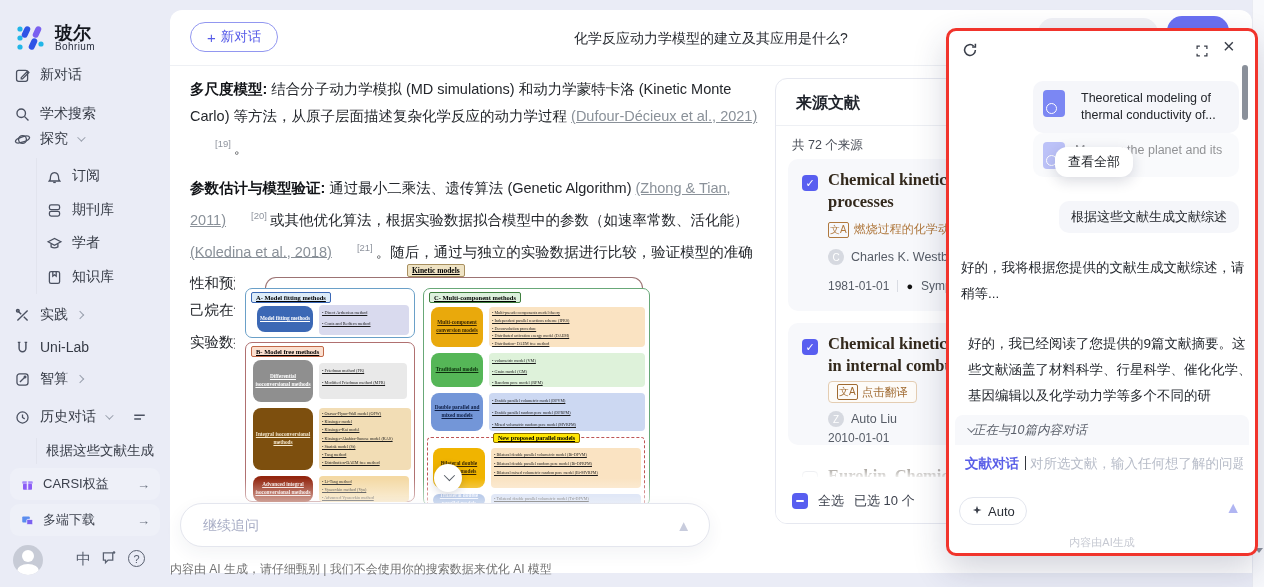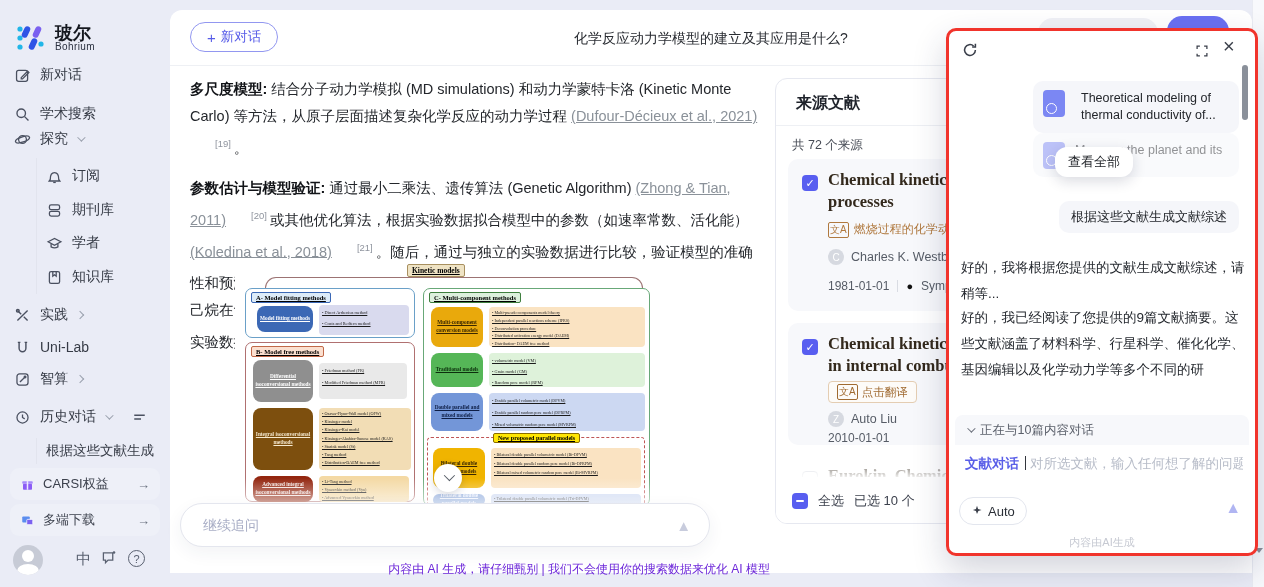--- a/index.html
+++ b/index.html
@@ -56,21 +56,21 @@
 
   .expand-fab { position:absolute; left:264px; top:454px; width:28px; height:28px; border-radius:50%; background:#fff;
                 box-shadow:0 2px 8px rgba(30,35,60,.18); display:flex; align-items:center; justify-content:center; cursor:pointer; z-index:4; }
   .doc-fade { position:absolute; left:0; top:468px; width:600px; height:95px;
               background:linear-gradient(180deg, rgba(255,255,255,0) 0, #fff 42px); z-index:3; }
   .followup { position:absolute; left:10px; top:493px; width:530px; height:44px; border:1px solid #e4e6ee; border-radius:22px;
               background:#fff; box-shadow:0 6px 18px rgba(40,45,80,.06); z-index:5; display:flex; align-items:center; padding:0 18px 0 22px; }
   .followup input { flex:1; border:none; outline:none; font-size:14px; color:#3a3f4a; background:transparent; font-family:inherit; }
   .followup input::placeholder { color:#a9aec6; }
   .send { color:#c8ccdd; font-size:15px; cursor:pointer; }
-  .doc-footer { position:absolute; left:0; top:551px; width:600px; text-align:right; font-size:12px; color:#6d28d9; z-index:5; }
+  .doc-footer { position:absolute; left:0; top:551px; width:600px; text-align:left; font-size:12px; color:#737373; z-index:5; }
 
   
   .src-panel { position:absolute; left:605px; top:68px; width:465px; height:446px; background:#fff;
                border:1px solid #e6e8f0; border-radius:12px; overflow:hidden; }
   .src-head { position:absolute; left:20px; top:14px; font-size:16px; font-weight:bold; color:#1f232b; }
   .src-div { position:absolute; left:0; right:0; top:46px; height:1px; background:#eef0f4; }
   .src-count { position:absolute; left:16px; top:58px; font-size:12.5px; color:#464b55; }
   .src-card { position:absolute; left:12px; width:441px; background:#f7f8fb; border-radius:10px; }
   .cbx { position:absolute; width:16px; height:16px; border-radius:4px; cursor:pointer; }
   .cbx.on { background:#585ef0; color:#fff; font-size:11px; display:flex; align-items:center; justify-content:center; }
@@ -99,21 +99,21 @@
   .attach { position:absolute; left:84px; width:206px; background:#f5f6fa; border-radius:10px; display:flex; gap:10px; padding:9px 10px; cursor:pointer; }
   .docicon { width:22px; height:27px; border-radius:4px; background:#7b87f3; position:relative; flex:0 0 auto; }
   .docicon:after { content:""; position:absolute; left:3px; bottom:3px; width:9px; height:9px; border:1.4px solid #fff; border-radius:50%; }
   .attach .txt { font-size:12.5px; line-height:17px; color:#23262b; overflow:hidden; }
   .viewall { position:absolute; left:106px; top:116px; width:78px; height:30px; background:#fff; border-radius:12px;
              box-shadow:0 4px 14px rgba(20,25,60,.16); display:flex; align-items:center; justify-content:center;
              font-size:13px; color:#23262b; cursor:pointer; z-index:2; }
   .ububble { position:absolute; right:16px; top:170px; background:#f5f6fa; border-radius:10px; padding:7px 12px; font-size:13px; color:#23262b; }
   .aimsg { position:absolute; left:12px; width:284px; font-size:13.5px; line-height:26px; color:#262a30; }
   .ctxbar { position:absolute; left:6px; top:384px; width:294px; height:30px; background:#f7f8fb; border-radius:8px 8px 0 0;
-            display:flex; align-items:center; gap:7px; padding:0 12px; font-size:12.5px; color:#5a5f6a; cursor:pointer; }
+            display:flex; align-items:center; padding:0 12px; font-size:12.5px; color:#5a5f6a; cursor:pointer;font-style:italic; }
   .chat-inputline { position:absolute; left:16px; top:424px; width:278px; font-size:13.5px; white-space:nowrap; overflow:hidden; cursor:text; }
   .intag { color:#5a5fe8; font-weight:bold; }
   .caret { display:inline-block; width:1px; height:14px; background:#33363d; vertical-align:-2px; margin:0 4px 0 6px; }
   .inph { color:#b7bcc8; }
   .autopill { position:absolute; left:10px; top:466px; height:28px; padding:0 11px; border:1px solid #e3e6ee; border-radius:15px;
               display:flex; align-items:center; gap:5px; font-size:13px; color:#2a2e36; cursor:pointer; background:#fff; }
   .chat-send { position:absolute; right:14px; top:468px; color:#b0b5f2; font-size:16px; cursor:pointer; }
   .chat-footer { position:absolute; left:0; right:0; top:504px; text-align:center; font-size:11px; color:#c6c9d2; }
 
   
@@ -465,21 +465,21 @@
     </div>
     <div class="attach" style="top:102px; height:44px; opacity:.5;">
       <span class="docicon"></span>
       <span class="txt">Mercury: the planet and its</span>
     </div>
     <div class="viewall">查看全部</div>
 
     <div class="ububble">根据这些文献生成文献综述</div>
 
     <div class="aimsg" style="top:224px;">好的，我将根据您提供的文献生成文献综述，请稍等...</div>
-    <div class="aimsg" style="top:274px; height:88px; overflow:hidden;">好的，我已经阅读了您提供的9篇文献摘要。这些文献涵盖了材料科学、行星科学、催化化学、基因编辑以及化学动力学等多个不同的研</div>
+    <div class="aimsg" style="top:300px; height:88px; overflow:hidden;margin-left:7px;">好的，我已经阅读了您提供的9篇文献摘要。这些文献涵盖了材料科学、行星科学、催化化学、基因编辑以及化学动力学等多个不同的研</div>
 
     <div class="ctxbar">
       <span class="chev down" style="border-color:#6a6f7a;"></span>
       <span>正在与10篇内容对话</span>
     </div>
     <div class="chat-inputline">
       <span class="intag">文献对话</span><span class="caret"></span><span class="inph">对所选文献，输入任何想了解的问题。</span>
     </div>
     <div class="autopill">
       <svg width="12" height="12" viewBox="0 0 16 16">

